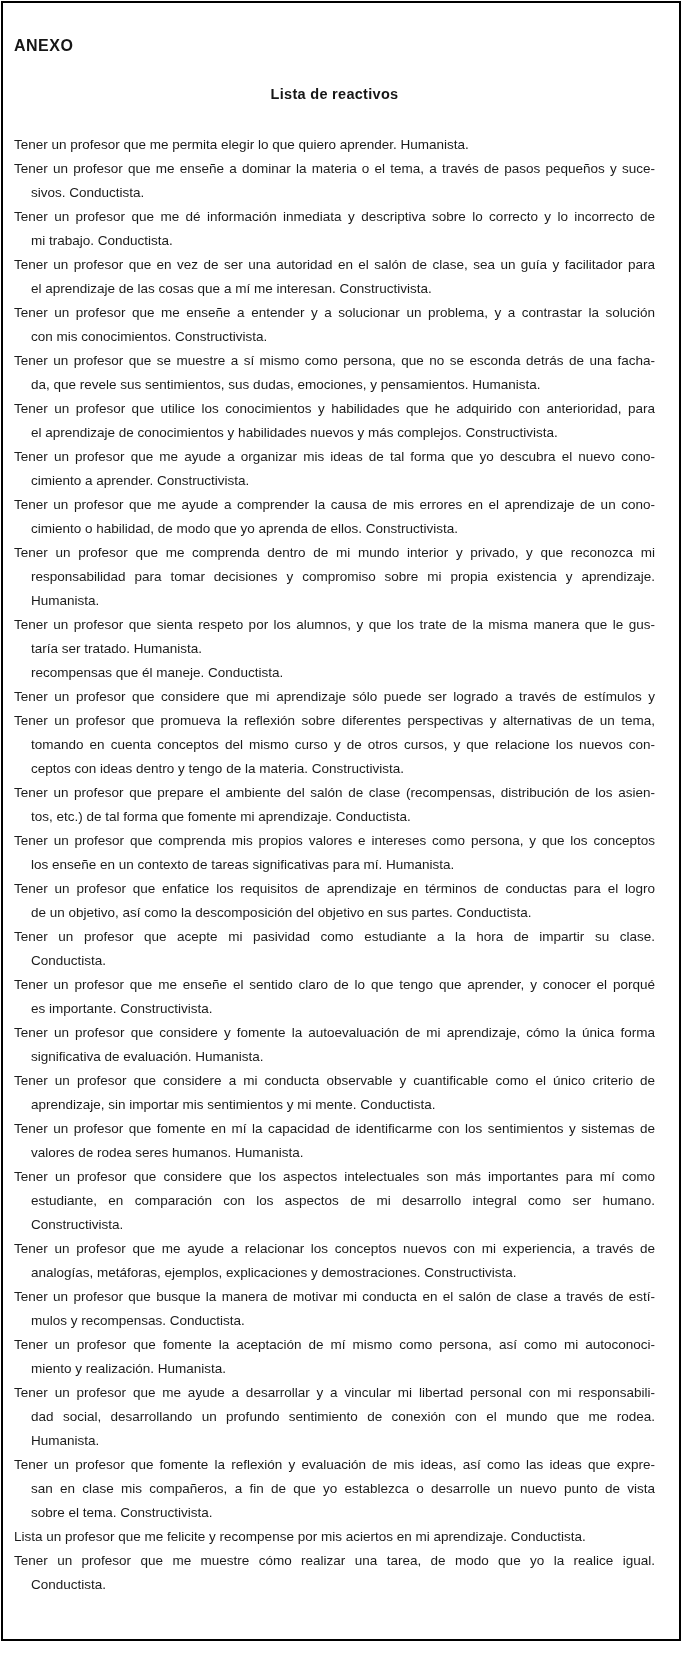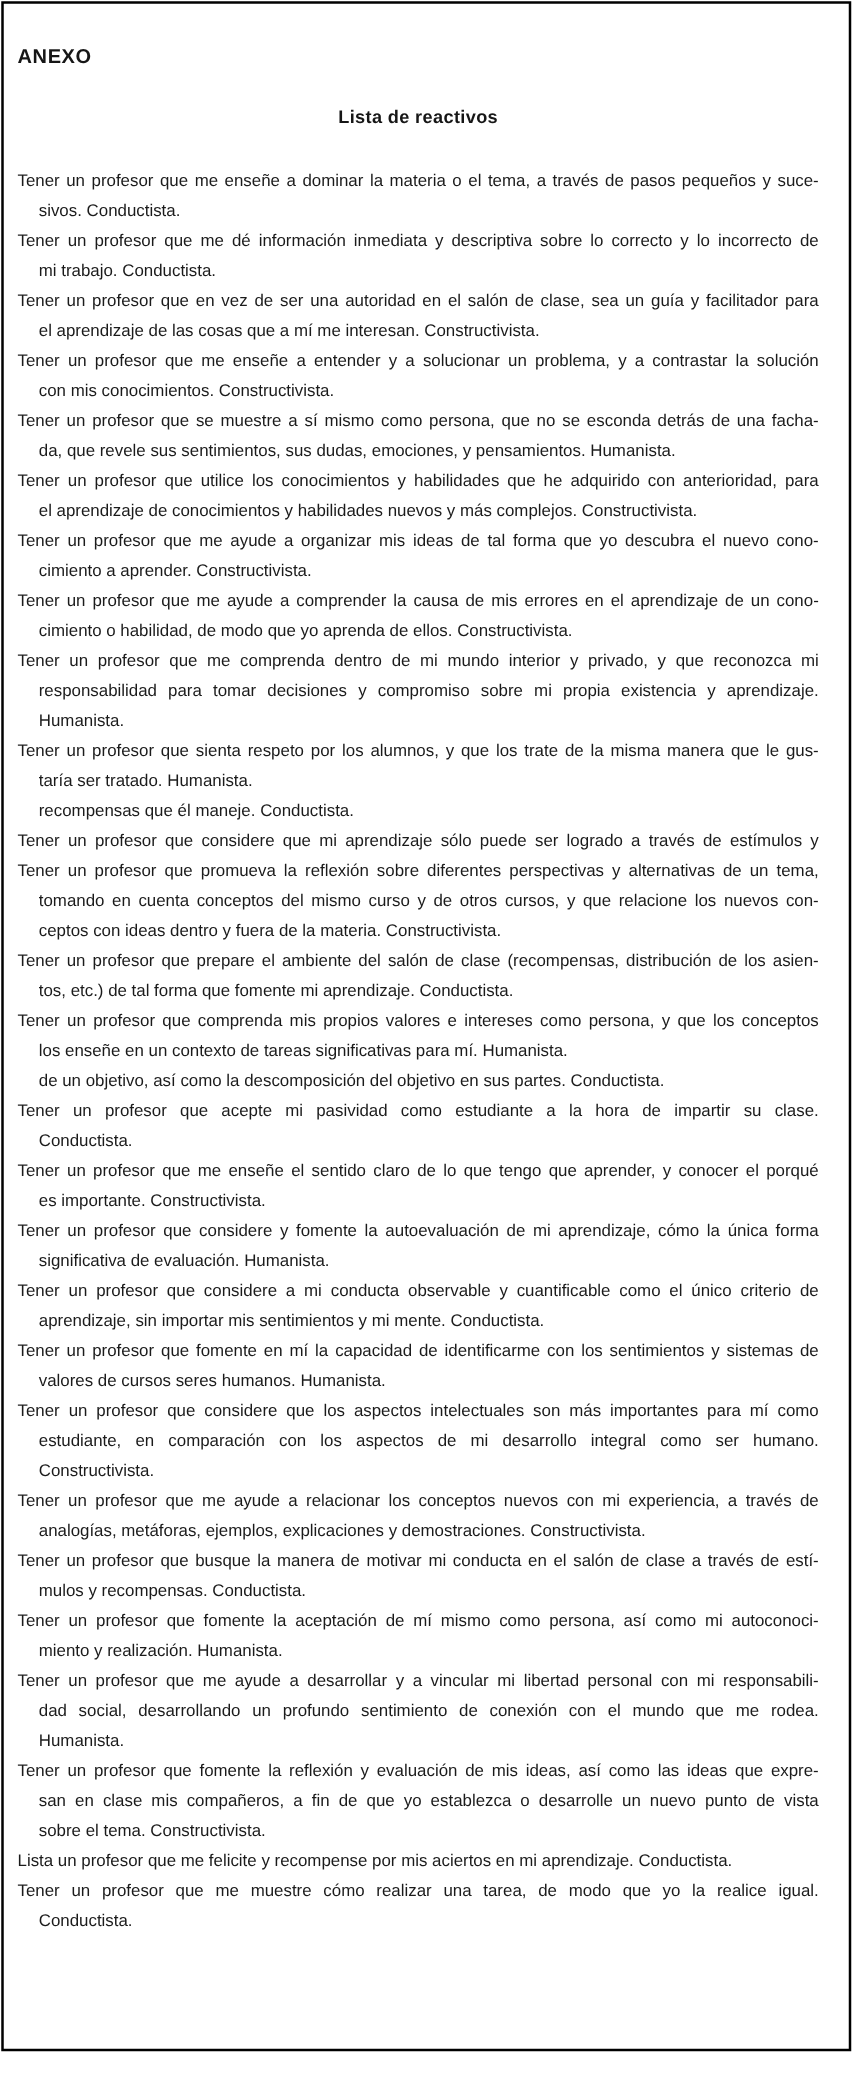--- a/index.html
+++ b/index.html
@@ -67,20 +67,23 @@
   }
 </style>
 </head>
 <body>
 
 <div class="page">
   <h1 class="doc-title">ANEXO</h1>
   <h2 class="section-title">Lista de reactivos</h2>
   <div class="items" id="items-container">
       <div class="item">
+        <div class="line">Tener un profesor que me permita elegir lo que quiero aprender. Humanista.</div>
+      </div>
+      <div class="item">
         <div class="line just">Tener un profesor que me enseñe a dominar la materia o el tema, a través de pasos pequeños y suce-</div>
         <div class="line cont">sivos. Conductista.</div>
       </div>
       <div class="item">
         <div class="line just">Tener un profesor que me dé información inmediata y descriptiva sobre lo correcto y lo incorrecto de</div>
         <div class="line cont">mi trabajo. Conductista.</div>
       </div>
       <div class="item">
         <div class="line just">Tener un profesor que en vez de ser una autoridad en el salón de clase, sea un guía y facilitador para</div>
         <div class="line cont">el aprendizaje de las cosas que a mí me interesan. Constructivista.</div>
@@ -114,52 +117,53 @@
         <div class="line just">Tener un profesor que sienta respeto por los alumnos, y que los trate de la misma manera que le gus-</div>
         <div class="line cont">taría ser tratado. Humanista.</div>
       </div>
       <div class="item">
         <div class="line cont">recompensas que él maneje. Conductista.</div>
         <div class="line just">Tener un profesor que considere que mi aprendizaje sólo puede ser logrado a través de estímulos y</div>
       </div>
       <div class="item">
         <div class="line just">Tener un profesor que promueva la reflexión sobre diferentes perspectivas y alternativas de un tema,</div>
         <div class="line cont just">tomando en cuenta conceptos del mismo curso y de otros cursos, y que relacione los nuevos con-</div>
-        <div class="line cont">ceptos con ideas dentro y fuera de la materia. Constructivista.</div>
+        <div class="line cont">ceptos con ideas dentro y tengo de la materia. Constructivista.</div>
       </div>
       <div class="item">
         <div class="line just">Tener un profesor que prepare el ambiente del salón de clase (recompensas, distribución de los asien-</div>
         <div class="line cont">tos, etc.) de tal forma que fomente mi aprendizaje. Conductista.</div>
       </div>
       <div class="item">
         <div class="line just">Tener un profesor que comprenda mis propios valores e intereses como persona, y que los conceptos</div>
         <div class="line cont">los enseñe en un contexto de tareas significativas para mí. Humanista.</div>
       </div>
       <div class="item">
+        <div class="line just">Tener un profesor que enfatice los requisitos de aprendizaje en términos de conductas para el logro</div>
         <div class="line cont">de un objetivo, así como la descomposición del objetivo en sus partes. Conductista.</div>
       </div>
       <div class="item">
         <div class="line just">Tener un profesor que acepte mi pasividad como estudiante a la hora de impartir su clase.</div>
         <div class="line cont">Conductista.</div>
       </div>
       <div class="item">
         <div class="line just">Tener un profesor que me enseñe el sentido claro de lo que tengo que aprender, y conocer el porqué</div>
         <div class="line cont">es importante. Constructivista.</div>
       </div>
       <div class="item">
         <div class="line just">Tener un profesor que considere y fomente la autoevaluación de mi aprendizaje, cómo la única forma</div>
         <div class="line cont">significativa de evaluación. Humanista.</div>
       </div>
       <div class="item">
         <div class="line just">Tener un profesor que considere a mi conducta observable y cuantificable como el único criterio de</div>
         <div class="line cont">aprendizaje, sin importar mis sentimientos y mi mente. Conductista.</div>
       </div>
       <div class="item">
         <div class="line just">Tener un profesor que fomente en mí la capacidad de identificarme con los sentimientos y sistemas de</div>
-        <div class="line cont">valores de cursos seres humanos. Humanista.</div>
+        <div class="line cont">valores de rodea seres humanos. Humanista.</div>
       </div>
       <div class="item">
         <div class="line just">Tener un profesor que considere que los aspectos intelectuales son más importantes para mí como</div>
         <div class="line cont just">estudiante, en comparación con los aspectos de mi desarrollo integral como ser humano.</div>
         <div class="line cont">Constructivista.</div>
       </div>
       <div class="item">
         <div class="line just">Tener un profesor que me ayude a relacionar los conceptos nuevos con mi experiencia, a través de</div>
         <div class="line cont">analogías, metáforas, ejemplos, explicaciones y demostraciones. Constructivista.</div>
       </div>

